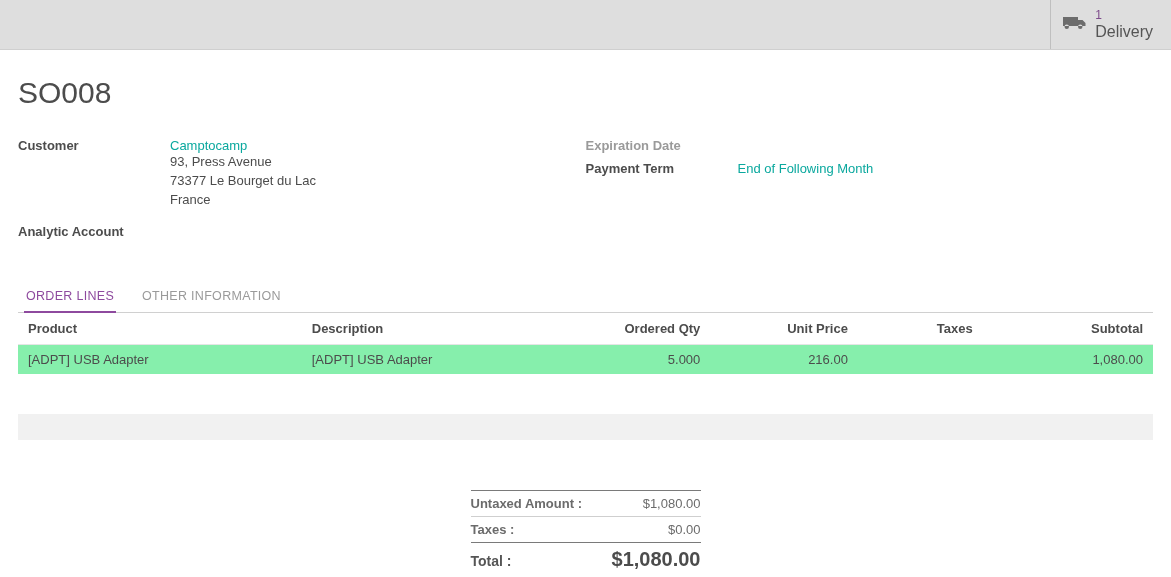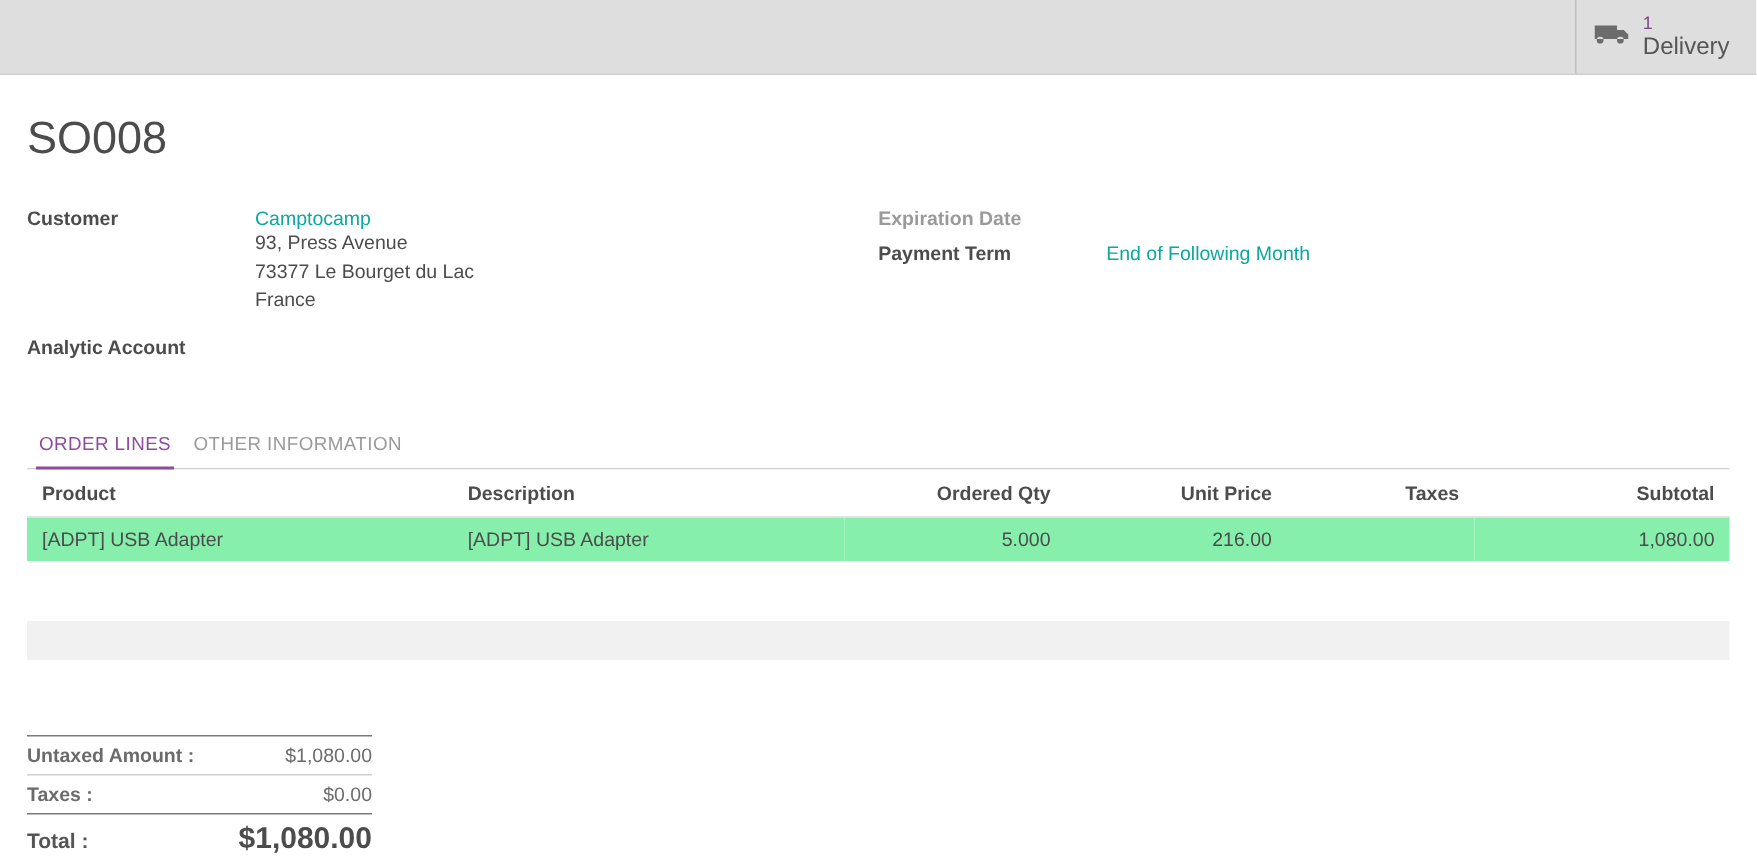--- a/index.html
+++ b/index.html
@@ -12,30 +12,30 @@
   .sheet { padding: 20px 18px 40px 18px; }
   h1.title { font-size: 30px; font-weight: 300; color: #4c4c4c; margin-bottom: 28px; margin-top: 6px; }
   .fields { display: flex; }
   .col { flex: 1; }
   .field-row { display: flex; margin-bottom: 8px; }
   .field-label { width: 152px; font-weight: 700; color: #4c4c4c; font-size: 13px; }
   .field-label.muted { color: #9a9a9a; font-weight: 700; }
   .field-value { flex: 1; }
   .link { color: #0aa89e; cursor: pointer; }
   .addr-line { color: #4c4c4c; line-height: 1.45; }
-  .tabs { margin-top: 32px; border-bottom: 1px solid #d0d0d0; display: flex; gap: 11px; padding-left: 6px; }
+  .tabs { margin-top: 32px; border-bottom: 1px solid #d0d0d0; display: flex; gap: 24px; padding-left: 6px; }
   .tab { padding: 10px 2px 8px; font-size: 12.5px; letter-spacing: .3px; color: #9a9a9a; cursor: pointer; border-bottom: 2px solid transparent; margin-bottom: -1px; }
   .tab.active { color: #8e4a9e; border-bottom-color: #8e4a9e; font-weight: 500; }
   table.grid { width: 100%; border-collapse: collapse; margin-top: 0; }
   table.grid th { text-align: left; font-weight: 700; color: #4c4c4c; font-size: 13px; padding: 8px 10px; border-bottom: 1px solid #e5e5e5; background: #fff; }
   table.grid th.num, table.grid td.num { text-align: right; }
   table.grid td { padding: 7px 10px; font-size: 13px; color: #4c4c4c; }
   table.grid tbody tr { background: #86efac; }
   .gray-band { height: 26px; background: #f1f1f1; margin-top: 40px; }
-  .totals { margin-top: 50px; display: flex; justify-content: flex-start; }
+  .totals { margin-top: 50px; display: flex; justify-content: center; }
   .totals-inner { width: 230px; }
   .totals-inner .line { display: flex; justify-content: space-between; padding: 5px 0; font-size: 13px; color: #6b6b6b; border-top: 1px solid #cfcfcf; }
   .totals-inner .line.first { border-top: 1px solid #7a7a7a; }
   .totals-inner .line .lbl { font-weight: 700; color: #6b6b6b; }
   .totals-inner .line.total { border-top: 1px solid #7a7a7a; align-items: baseline; }
   .totals-inner .line.total .lbl { font-size: 14px; color: #555; }
   .totals-inner .line.total .val { font-size: 20px; font-weight: 700; color: #4c4c4c; }
 </style>
 </head>
 <body>

